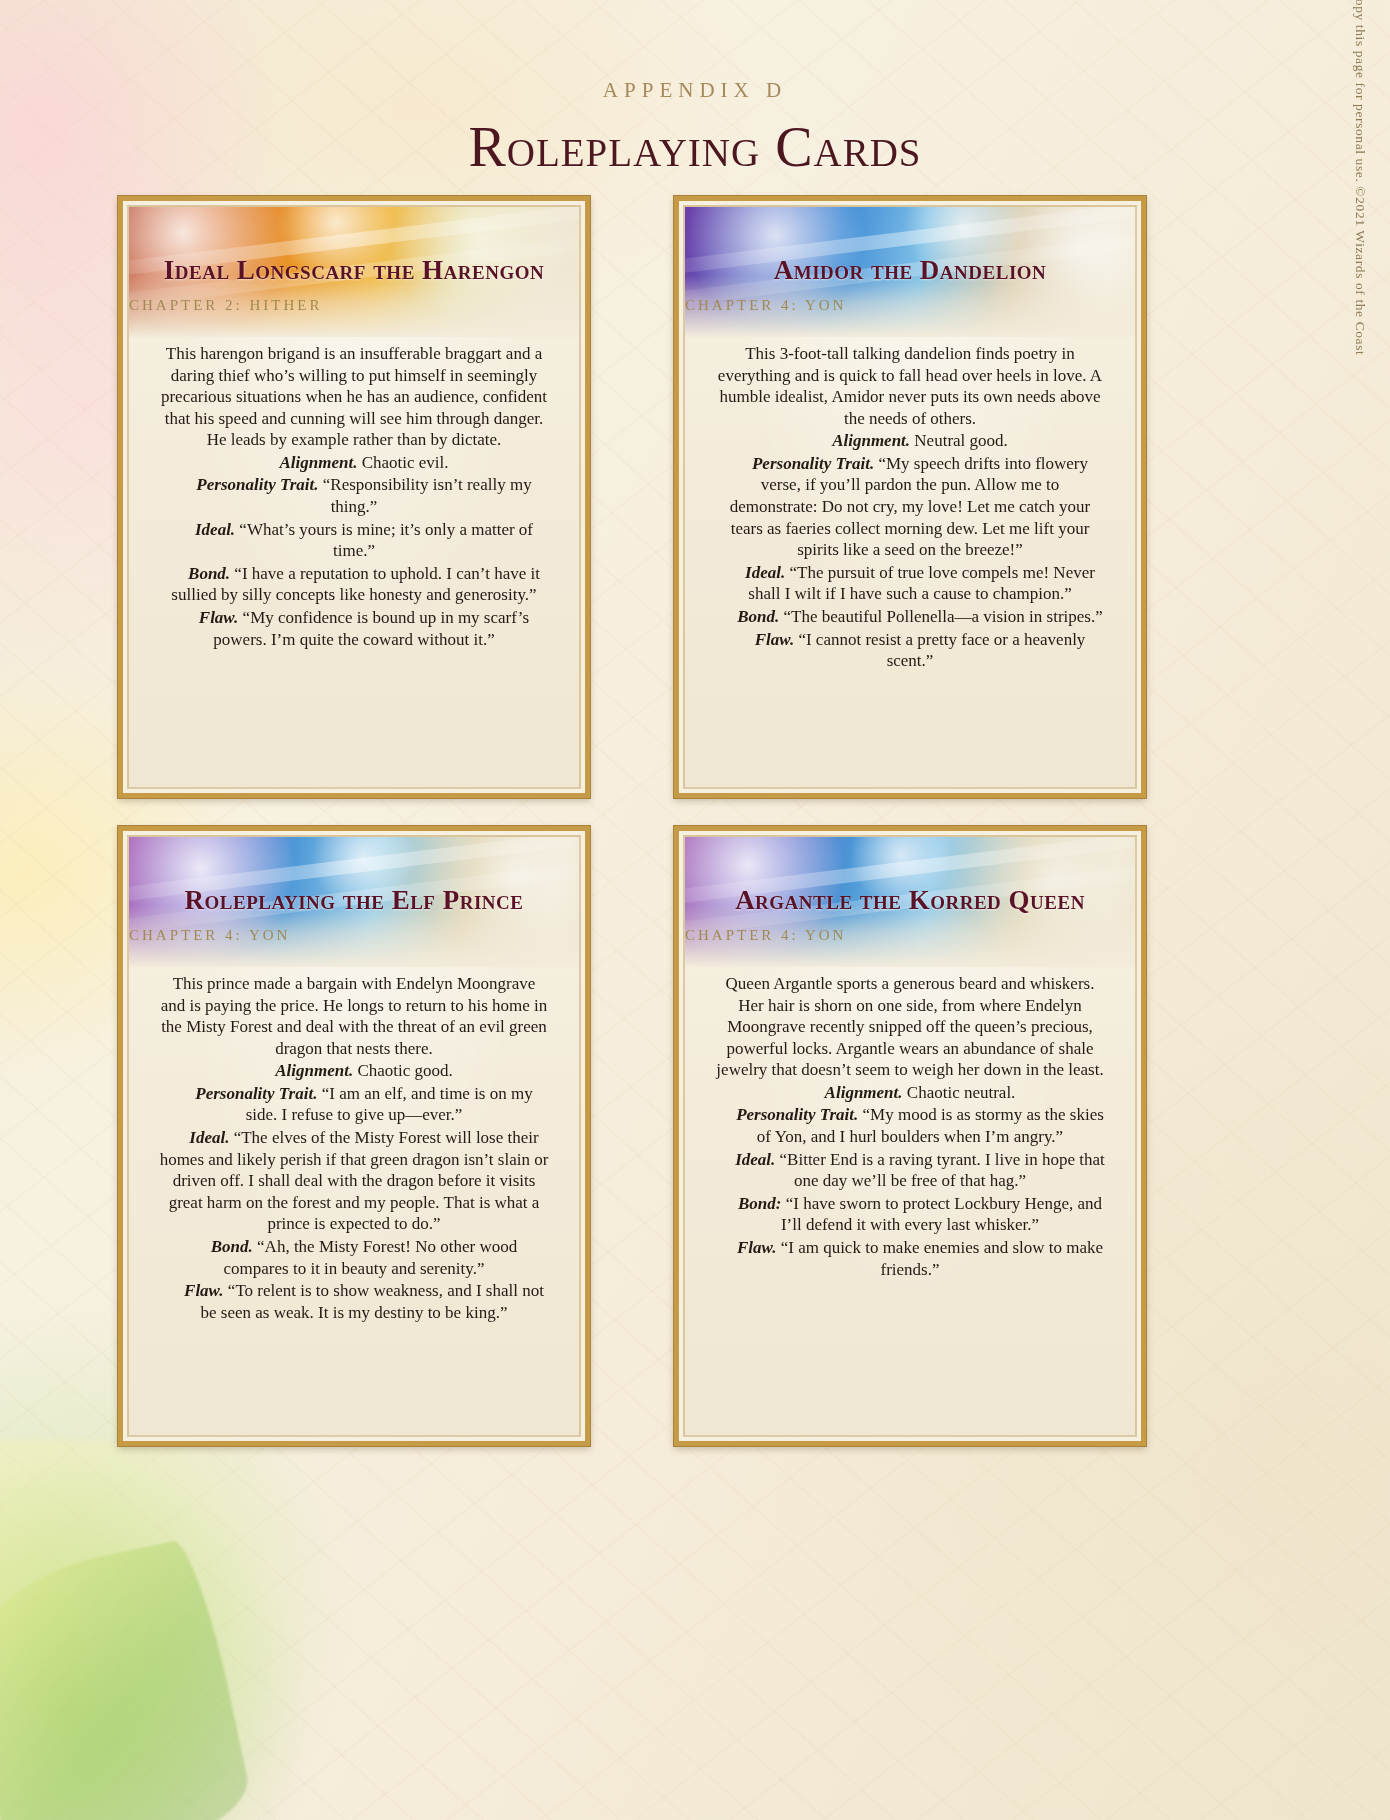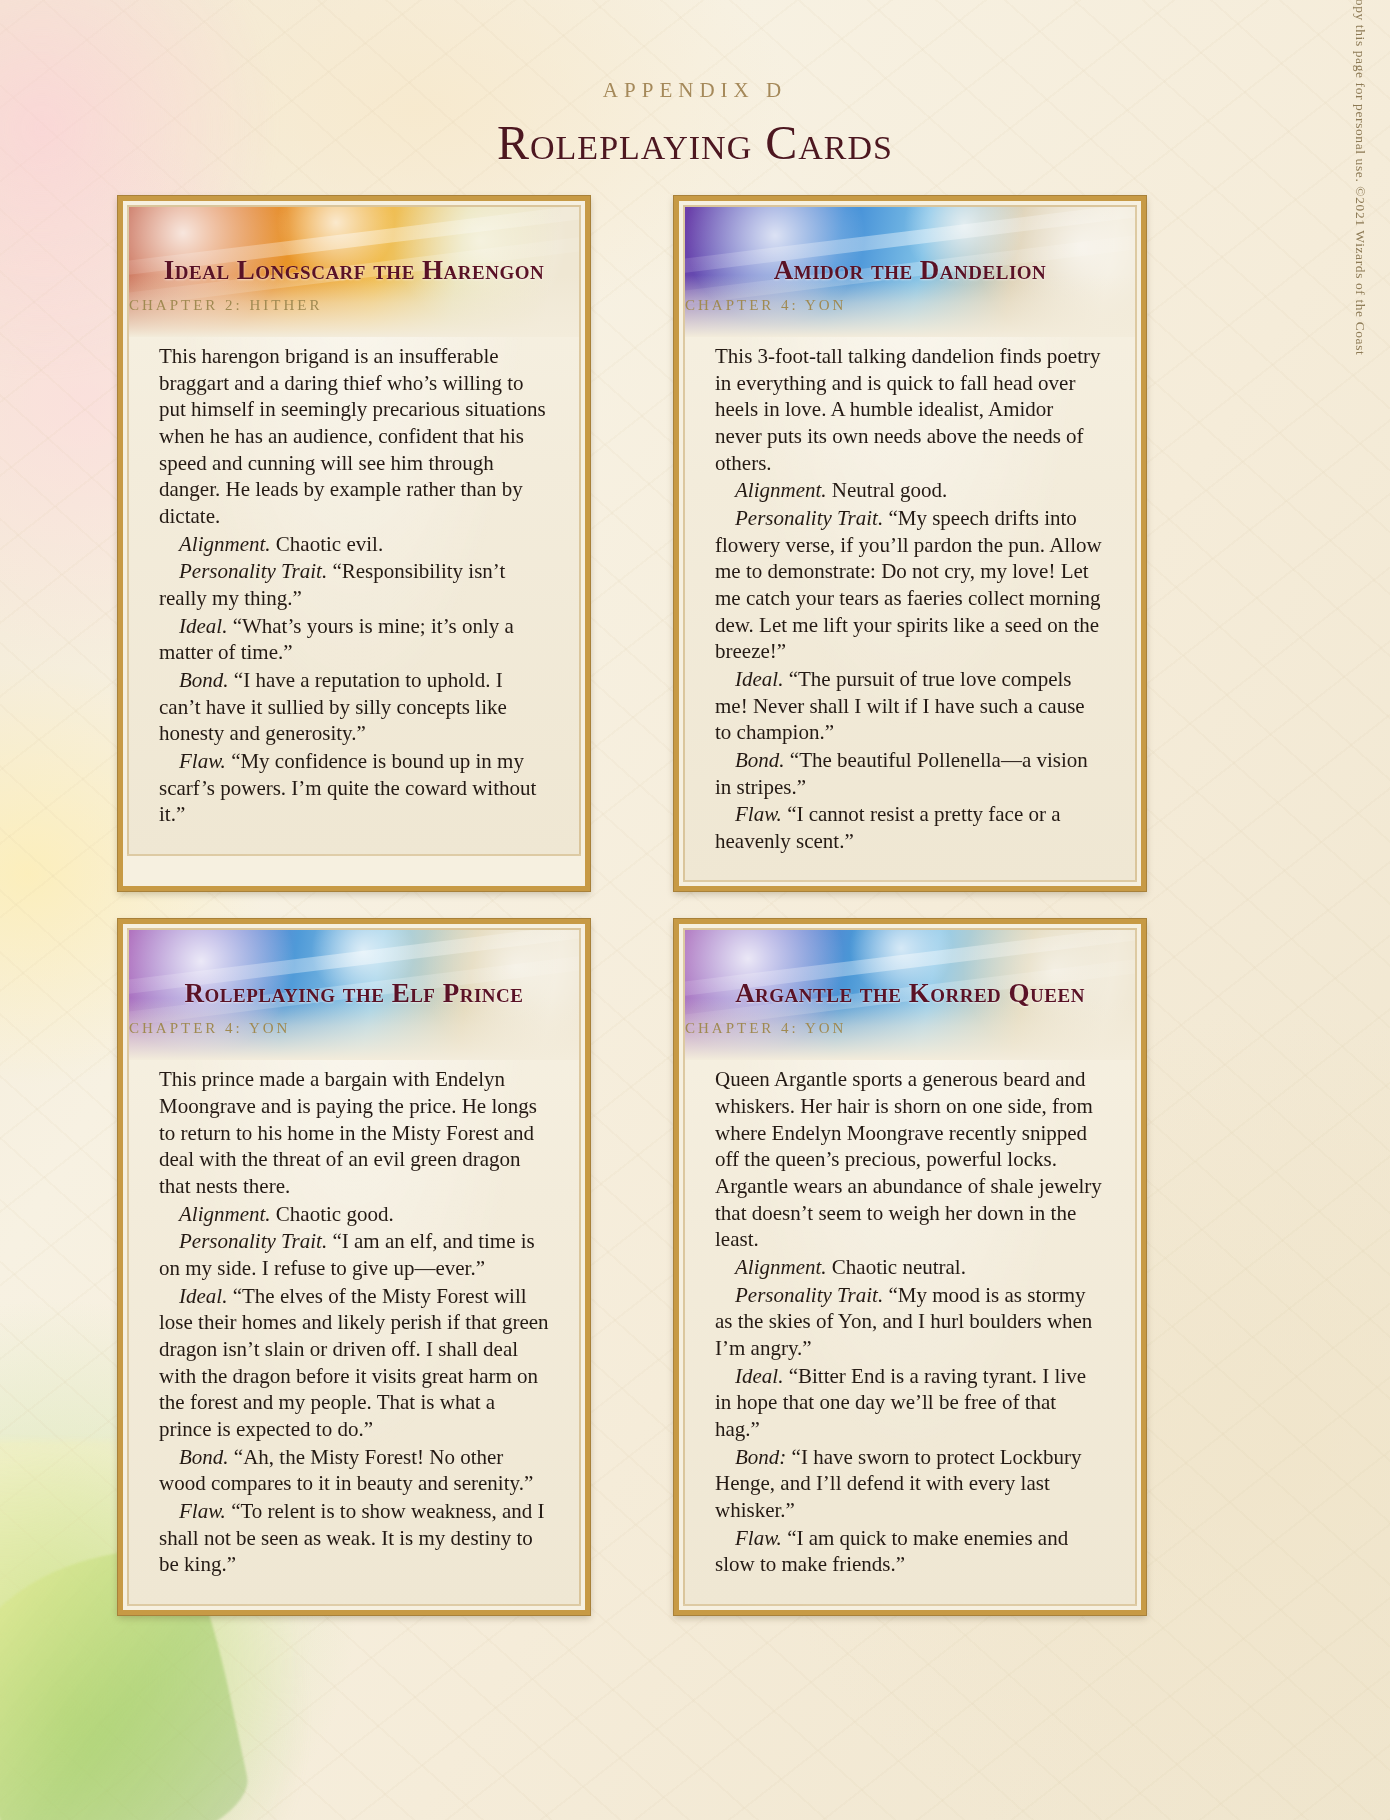--- a/index.html
+++ b/index.html
@@ -73,21 +73,21 @@
   .appendix-label {
     font-family: Liberation Serif, serif;
     font-size: 21px;
     letter-spacing: 6px;
     color: #a5895a;
     text-transform: uppercase;
   }
   .page-title {
     margin-top: 12px;
     font-family: "Liberation Serif", serif;
-    font-size: 48px;
+    font-size: 56px;
     font-variant: small-caps;
     letter-spacing: 1px;
     color: #4d1720;
     text-shadow: 0 1px 0 rgba(255,255,255,.4);
   }
 
   
   .grid {
     position: absolute;
     left: 118px;
@@ -189,30 +189,30 @@
     font-family: "Liberation Serif", serif;
     font-size: 15px;
     letter-spacing: 3px;
     text-transform: uppercase;
     color: #a08a52;
     z-index: 3;
   }
 
   .card-body {
     padding: 6px 30px 26px 30px;
-    font-size: 21px;
+    font-size: 17px;
     line-height: 1.27;
     color: #241a14;
-    text-align: left;
+    text-align: center;
   }
   .card-body p { margin: 0; }
   .card-body p.intro { text-indent: 0; }
   .card-body p.trait { text-indent: 20px; margin-top: 1px; }
   .card-body .lbl {
-    font-weight: normal;
+    font-weight: bold;
     font-style: italic;
   }
 
   
   .side-note {
     position: absolute;
     right: 22px;
     top: 470px;
     width: 660px;
     transform-origin: right top;

